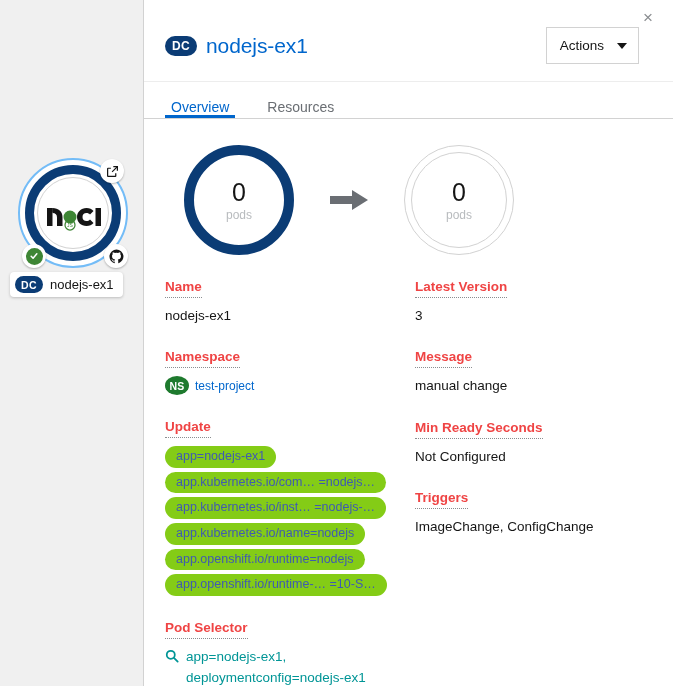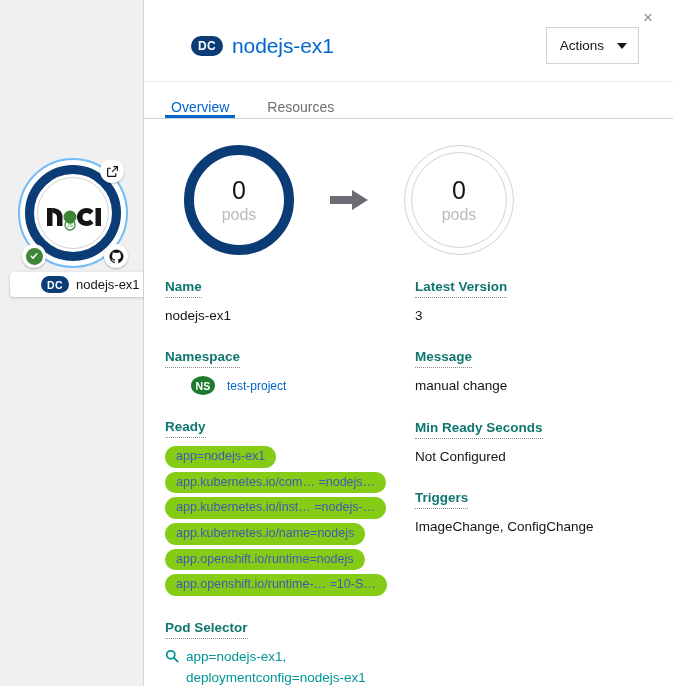--- a/index.html
+++ b/index.html
@@ -72,21 +72,20 @@
     display: flex; align-items: center;
     padding: 0 9px 0 5px;
     gap: 7px;
   }
   .badge {
     display: inline-flex; align-items: center; justify-content: center;
     border-radius: 10px;
     color: #ffffff;
     font-weight: 700;
     letter-spacing: .3px;
-    margin-left: 26px;
   }
   .badge-dc { background: #0b3c75; width: 28px; height: 17px; font-size: 10.5px; }
   .badge-ns { background: #1e7a2e; width: 24px; height: 19px; border-radius: 50%; font-size: 10.5px; }
   .node-label-text { font-size: 13px; color: #151515; white-space: nowrap; }
 
   
   #panel {
     position: absolute; left: 143px; top: 0;
     width: 530px; height: 686px;
     background: #ffffff;
@@ -173,44 +172,44 @@
     position: absolute; inset: 0;
     border-radius: 50%;
     border: 1px solid #d2d2d2;
   }
   .donut-ring-ghost-inner {
     position: absolute; left: 7px; top: 7px; right: 7px; bottom: 7px;
     border-radius: 50%;
     border: 1px solid #d2d2d2;
   }
   .donut-num { position: relative; font-size: 25px; color: #151515; line-height: 1; margin-bottom: 4px; }
-  .donut-unit { position: relative; font-size: 16px; color: #b8bbbe; line-height: 1; }
+  .donut-unit { position: relative; font-size: 12px; color: #b8bbbe; line-height: 1; }
 
   .arrow-wrap { width: 110px; display: flex; align-items: center; justify-content: center; }
 
   
   .detail-grid {
     display: flex;
     padding-top: 14px;
   }
   .col { width: 50%; }
   .col-right { padding-left: 6px; }
 
   .field { margin-bottom: 22px; }
   .field-label {
     display: inline-block;
-    font-size: 13.5px; font-weight: 700; color: #0f766e;
+    font-size: 13.5px; font-weight: 700; color: #ef4444;
     border-bottom: 1px dotted #8a8d90;
     padding-bottom: 2px;
     margin-bottom: 8px;
     line-height: 1.1;
   }
   .field-value { font-size: 13.5px; color: #151515; line-height: 1.45; }
 
-  .ns-row { display: flex; align-items: center; gap: 12px; }
+  .ns-row { display: flex; align-items: center; gap: 6px; }
   .ns-link { font-size: 12px; color: #06c; cursor: pointer; }
 
   .chips { display: flex; flex-direction: column; gap: 4px; align-items: flex-start; }
   .chip {
     background: #84cc16;
     border-radius: 12px;
     color: #3f5bb1;
     font-size: 12.5px;
     padding: 3px 11px;
     line-height: 1.25;
@@ -332,21 +331,21 @@
 
           <div class="field">
             <div class="field-label">Namespace</div>
             <div class="ns-row">
               <span class="badge badge-ns">NS</span>
               <span class="ns-link">test-project</span>
             </div>
           </div>
 
           <div class="field">
-            <div class="field-label">Ready</div>
+            <div class="field-label">Update</div>
             <div class="chips">
               <span class="chip">app=nodejs-ex1</span>
               <span class="chip">app.kubernetes.io/com… =nodejs…</span>
               <span class="chip">app.kubernetes.io/inst… =nodejs-…</span>
               <span class="chip">app.kubernetes.io/name=nodejs</span>
               <span class="chip">app.openshift.io/runtime=nodejs</span>
               <span class="chip">app.openshift.io/runtime-… =10-S…</span>
             </div>
           </div>
 

